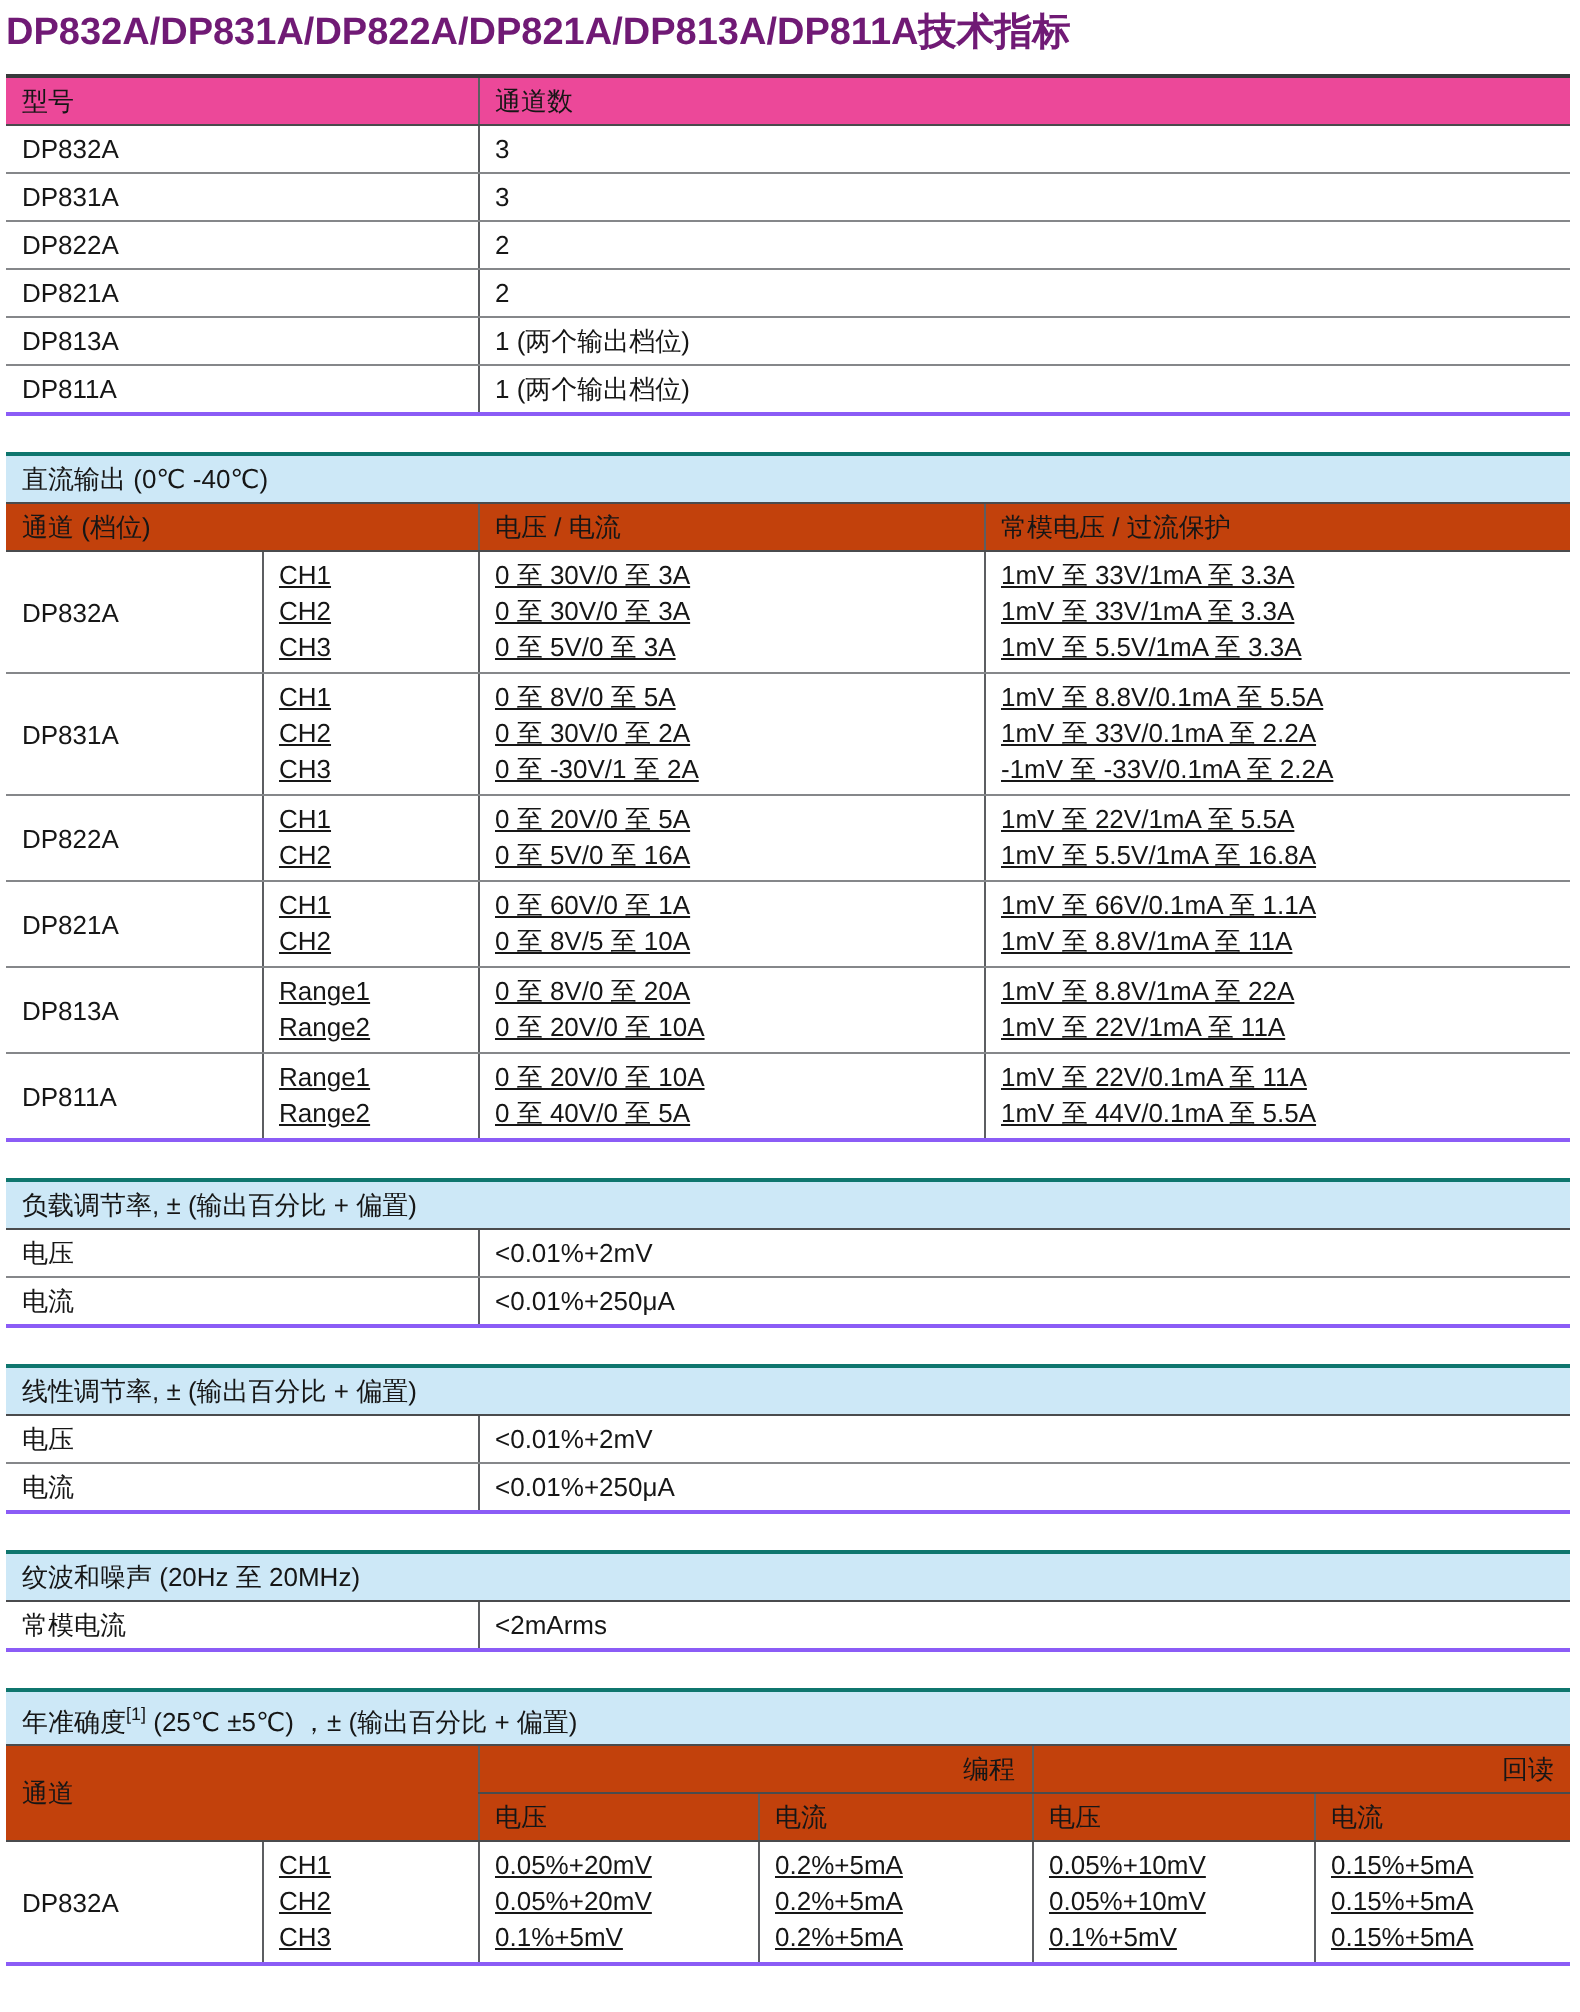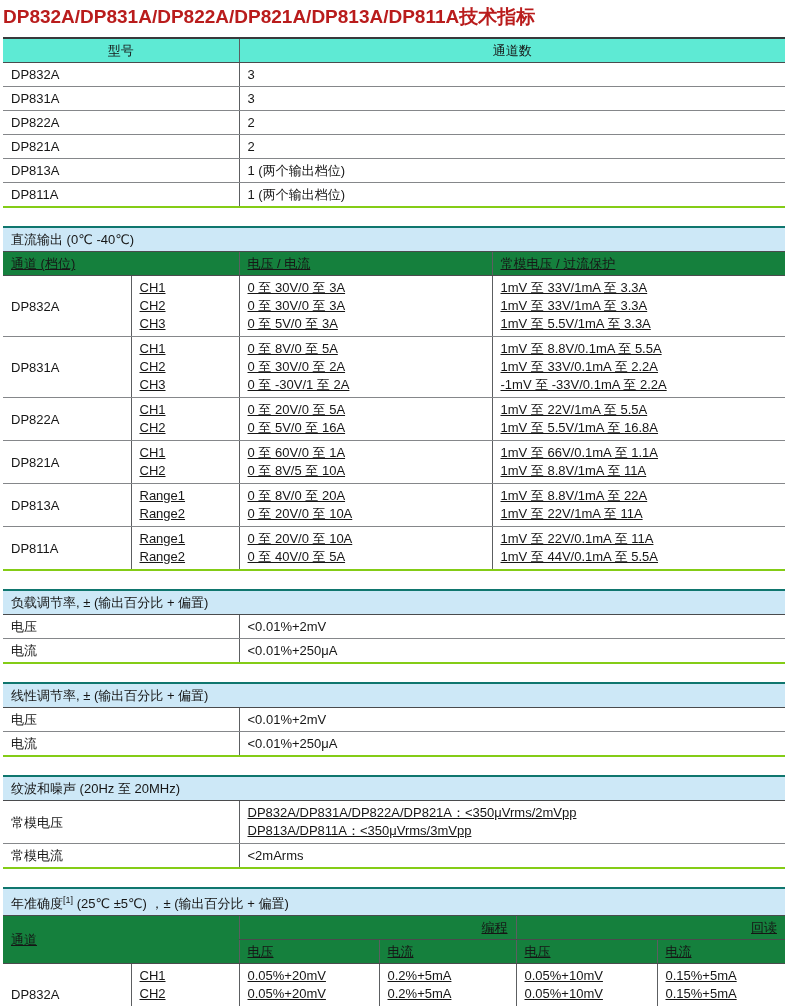--- a/index.html
+++ b/index.html
@@ -1,28 +1,28 @@
 <!DOCTYPE html>
 <html><head>
 <meta charset="utf-8">
 <style>
   html,body { margin:0; padding:0; background:#ffffff; }
   body { width:790px; font-family:"Liberation Sans","DejaVu Sans",sans-serif; color:#161616; }
   .page { box-sizing:border-box; width:790px; padding:4px 5px 10px 3px; }
-  .title { color:#b91c1c; font-size:19px; font-weight:bold; line-height:22px; margin:2px 0 9px 0; }
+  .title { color:#701a75; font-size:19px; font-weight:bold; line-height:22px; margin:2px 0 9px 0; }
   .sec { margin-top:18px; }
   .band { background:#cde8f7; border-top:2px solid #0f766e; border-bottom:1px solid #4a4b4d;
           padding:3px 8px; font-size:13px; line-height:17px; }
   .band sup { font-size:9px; }
   table.t { width:100%; border-collapse:collapse; table-layout:fixed; }
   table.t td { border-bottom:1px solid #85878a; padding:3px 8px; font-size:13px; line-height:17px;
                vertical-align:middle; overflow:hidden; }
-  table.t tr:last-child td { border-bottom:2px solid #84cc16;margin-left:33px; }
-  tr.hdr td { background:#5eead4; border-top:2px solid #38393b; border-bottom:1px solid #4a4b4d;text-align:center; }
-  tr.colhdr td { border-bottom:1px solid #4a4b4d; background:#15803d;text-decoration:underline; }
+  table.t tr:last-child td { border-bottom:2px solid #8b5cf6;margin-left:33px; }
+  tr.hdr td { background:#ec4899; border-top:2px solid #38393b; border-bottom:1px solid #4a4b4d; }
+  tr.colhdr td { border-bottom:1px solid #4a4b4d; background:#c2410c; }
   .vl { border-left:1px solid #5c5e61; }
   td.lines { padding:1px 8px;text-decoration:underline; }
   td.lines div { line-height:18px; white-space:nowrap; }
   .center { text-align:right; }
   col.c236{width:236px} col.c128{width:128px} col.c108{width:108px} col.c253{width:253px}
   col.c140{width:140px} col.c137{width:137px} col.c141{width:141px}
 </style>
 </head>
 <body>
 
@@ -223,27 +223,20 @@
   </div>
 
   <div class="sec">
     <div class="band">纹波和噪声 (20Hz 至 20MHz)</div>
     <table class="t">
       <colgroup>
           <col class="c236">
           <col>
         </colgroup>
       <tbody>
-          <tr>
-        <td>常模电压</td>
-        <td class="vl lines">
-          <div>DP832A/DP831A/DP822A/DP821A：&lt;350μVrms/2mVpp</div>
-          <div>DP813A/DP811A：&lt;350μVrms/3mVpp</div>
-        </td>
-      </tr>
       <tr>
         <td>常模电流</td>
         <td class="vl">&lt;2mArms</td>
       </tr>
     </tbody>
       </table>
   </div>
 
   <div class="sec">
     <div class="band">

